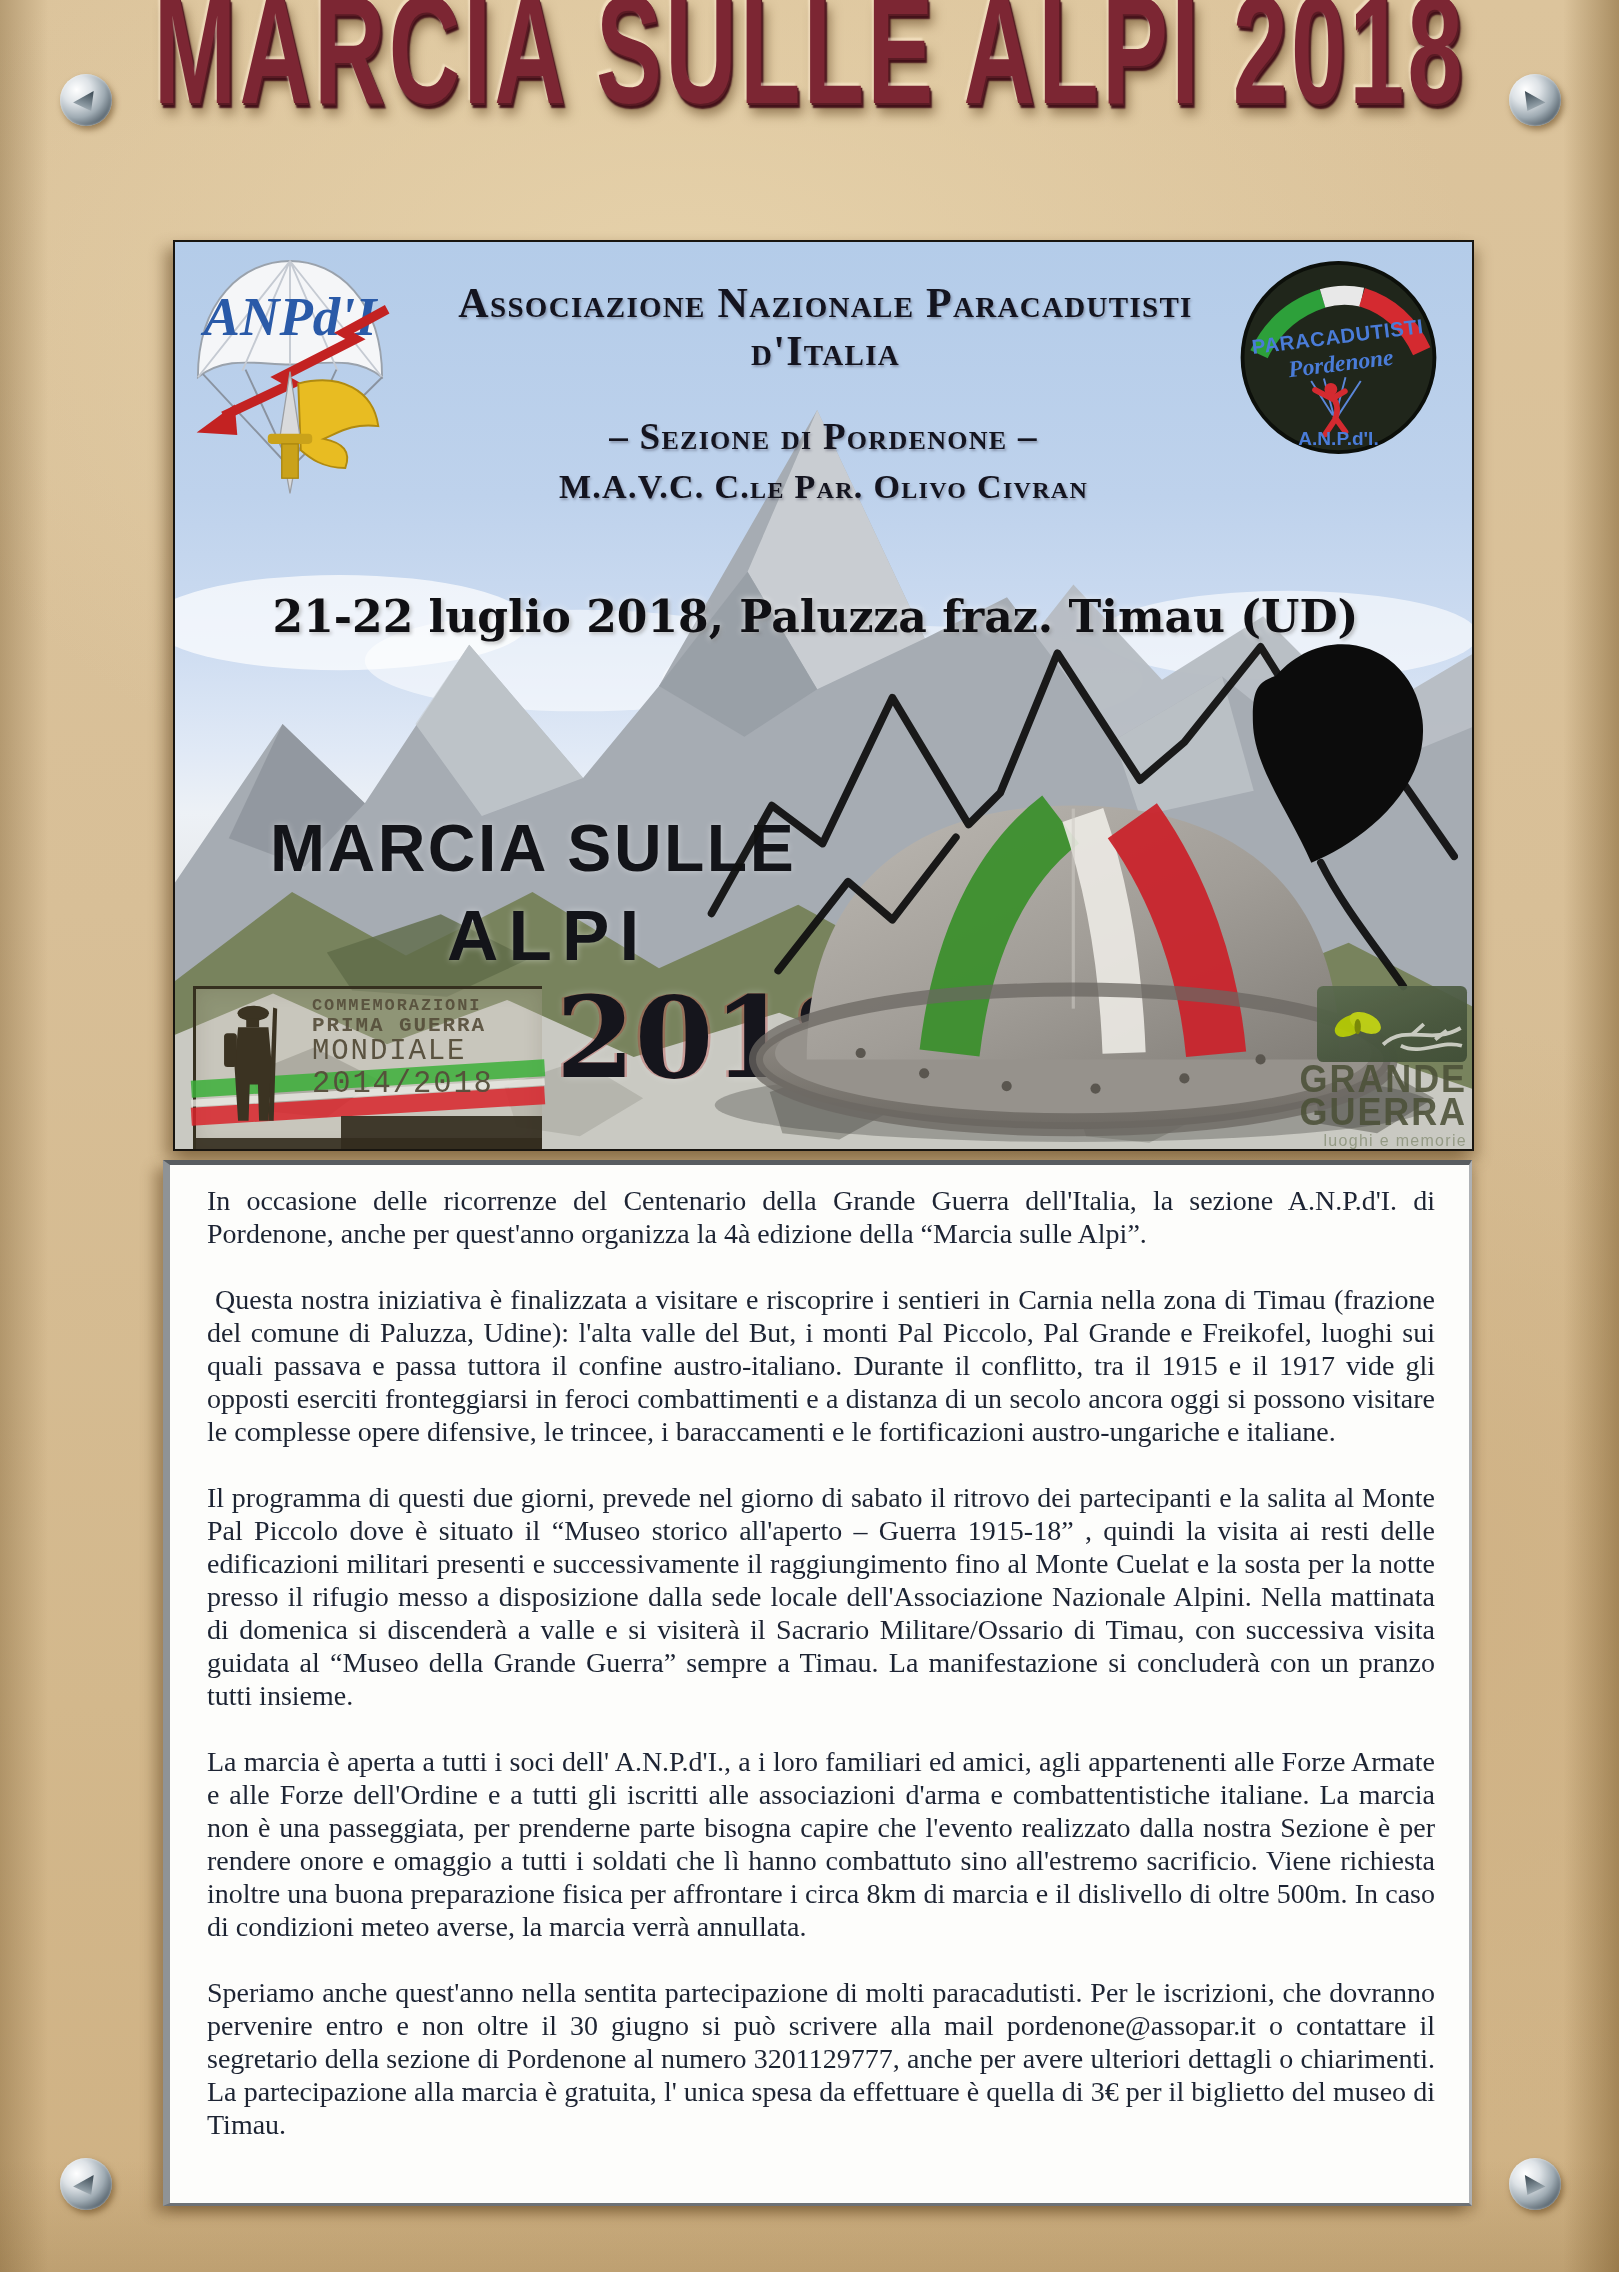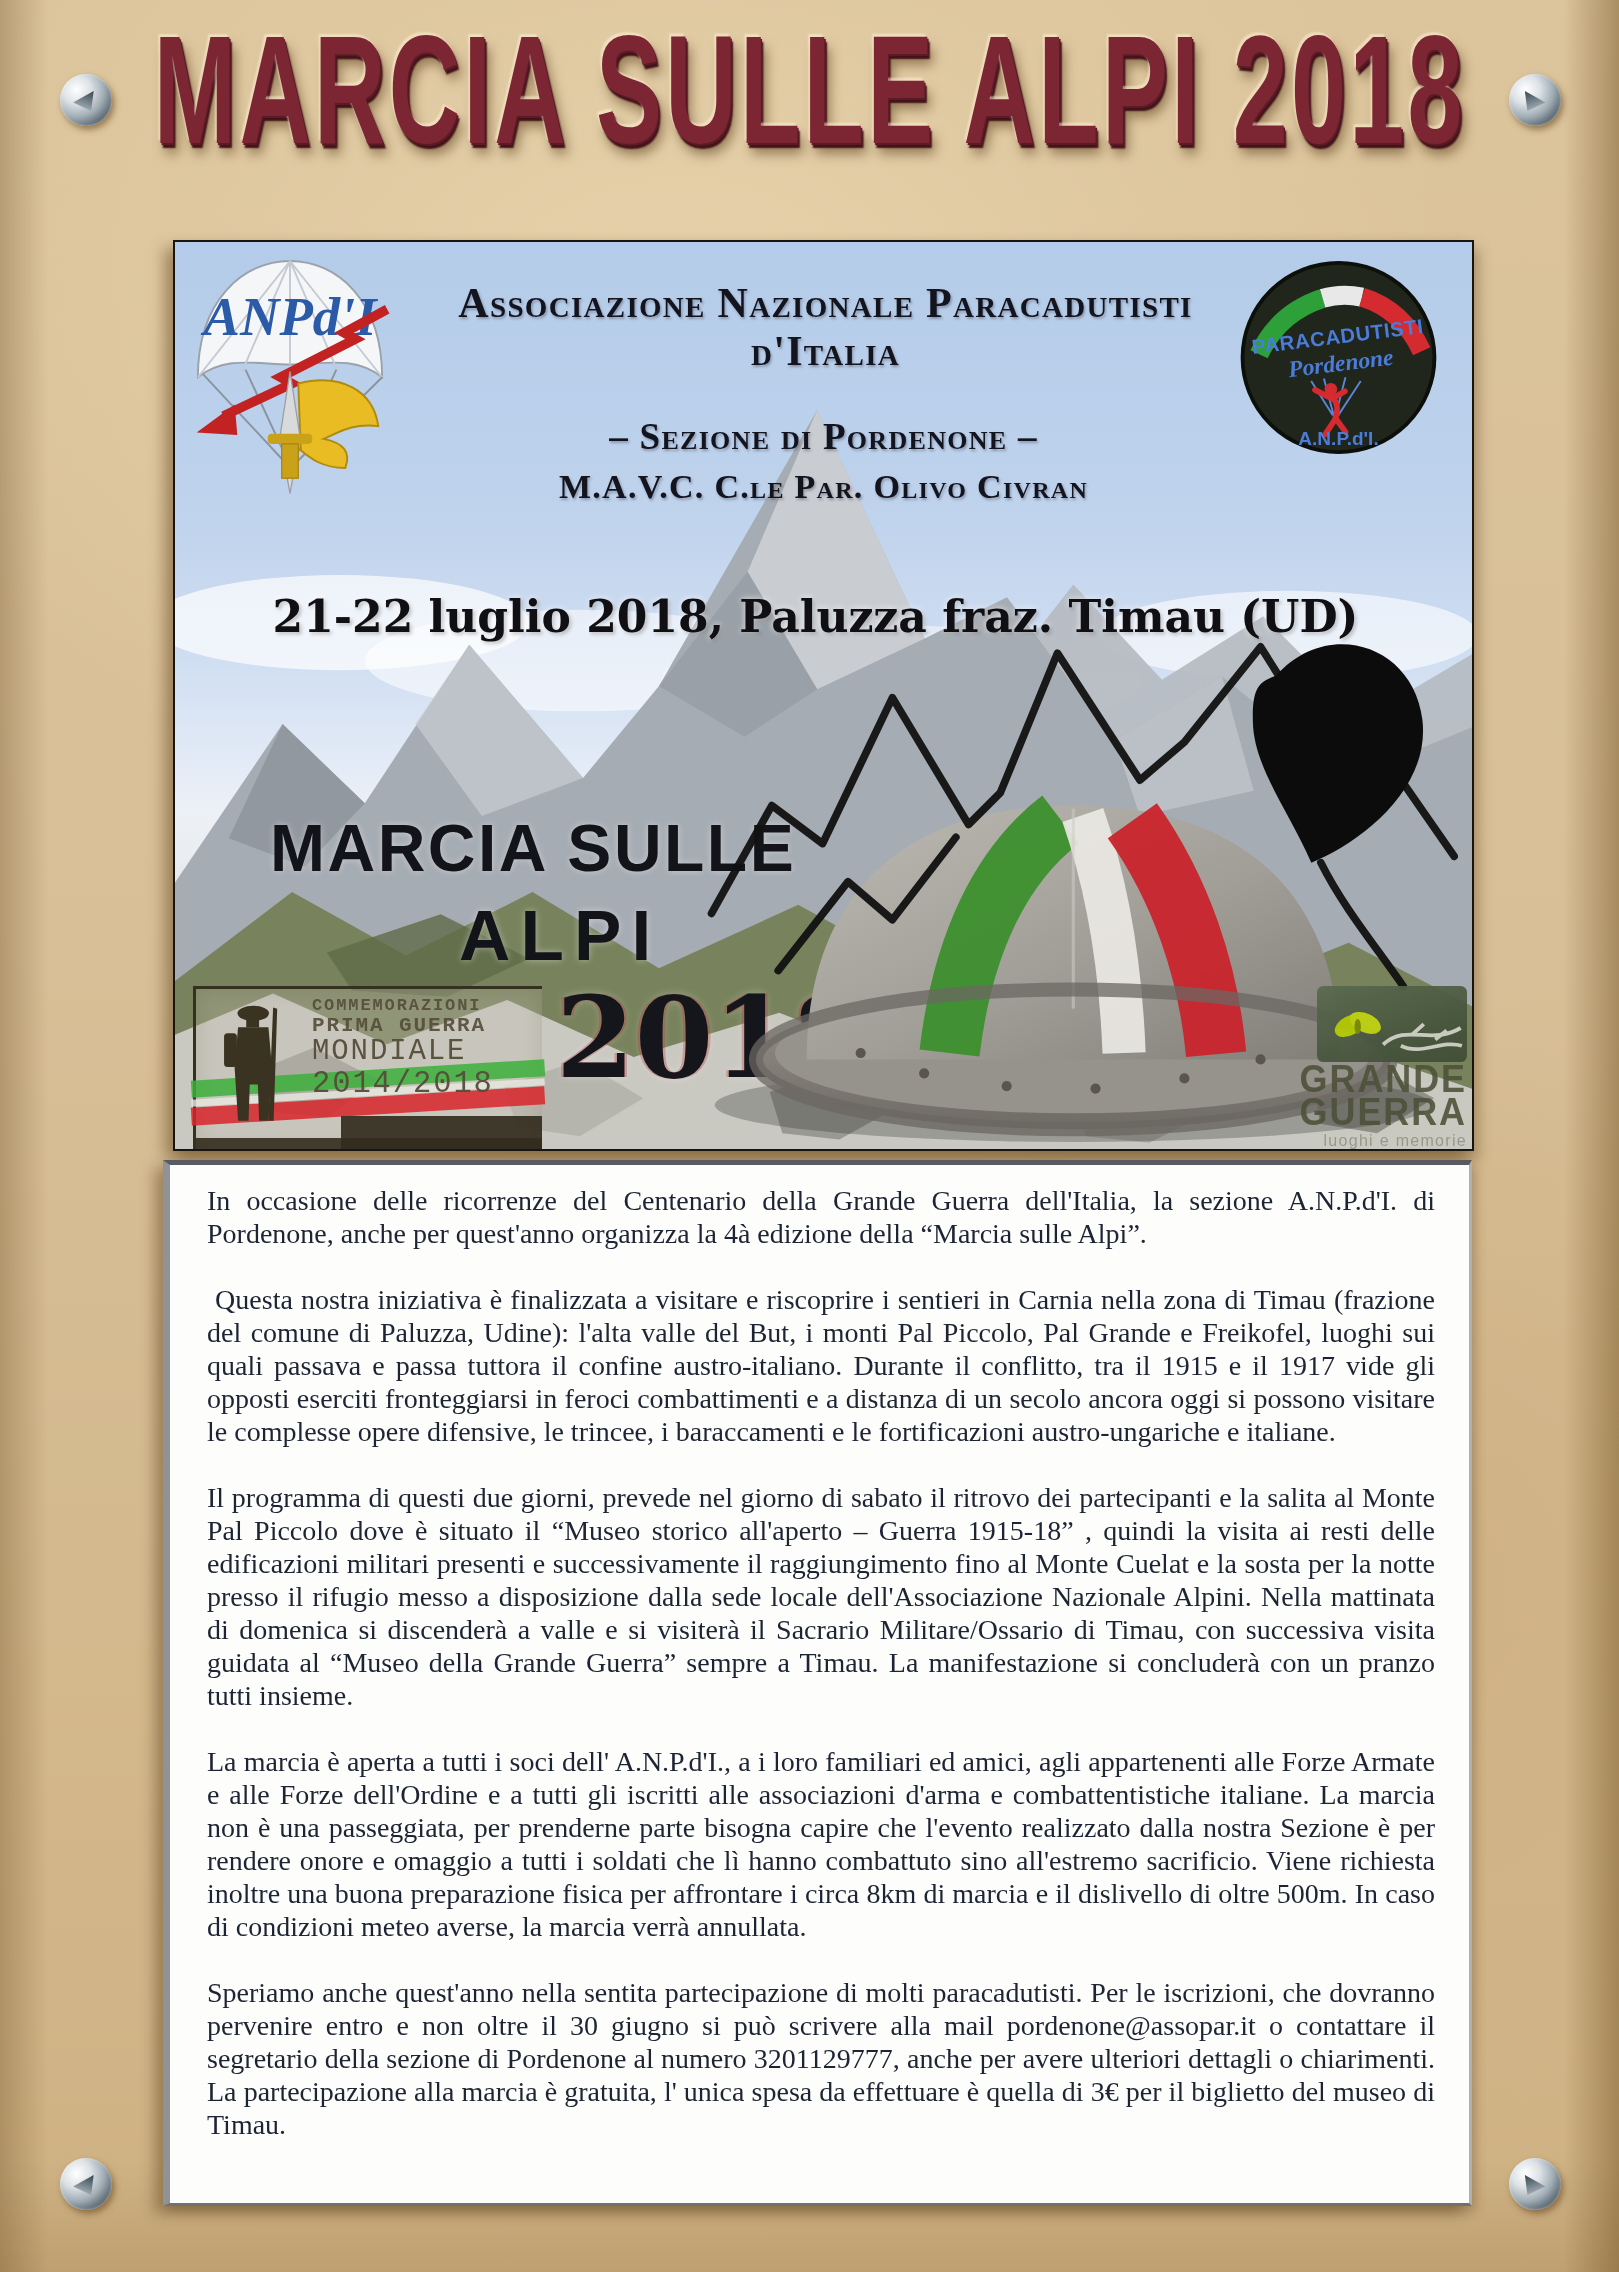--- a/index.html
+++ b/index.html
@@ -9,21 +9,21 @@
     background:
       linear-gradient(90deg, rgba(95,65,22,.30) 0, rgba(0,0,0,0) 3%, rgba(0,0,0,0) 96.5%, rgba(112,80,32,.48) 100%),
       linear-gradient(0deg, rgba(120,90,40,.20) 0, rgba(0,0,0,0) 5%),
       radial-gradient(ellipse 1143px 762px at 42% 14%, #e6d2ab 0%, rgba(0,0,0,0) 70%),
       radial-gradient(ellipse 952px 889px at 85% 70%, #cfb184 0%, rgba(0,0,0,0) 65%),
       linear-gradient(180deg,#dcc49c 0%, #d8bf97 40%, #d3b88c 75%, #cfb183 100%);
   }
 
   
   .banner{position:absolute; left:0; top:11.4px; width:100%; height:159px;
-    display:flex; align-items:center; justify-content:center;}
+    display:flex; justify-content:center;}
   .banner-text{
     font-family:"Liberation Sans", sans-serif; font-weight:bold;
     font-size:95px; letter-spacing:3.2px; white-space:nowrap;
     color:#7c2633;
     transform:scale(1.04,1.62);
     text-shadow:
       -1.9px -1.9px 1.3px rgba(255,238,212,.55),
        1.3px  1.3px 0  #5a1b24,
        2.5px  3.2px 1.3px #431119,
        5.1px 7px 9px rgba(90,60,25,.55);
@@ -60,21 +60,21 @@
     text-shadow:1.3px 1.9px 2.5px rgba(40,40,60,.35);}
 
   .date-line{position:absolute; left:0; right:16px; top:349px; text-align:center;
     font-family:"DejaVu Serif", serif; font-weight:bold; font-size:44px; color:#101014;
     text-shadow:0 0 6.3px rgba(255,255,255,.85), 1.9px 1.9px 3.8px rgba(30,30,30,.35);}
 
   .poster-t1{position:absolute; left:95px; top:568px;
     font-family:"Liberation Sans", sans-serif; font-weight:bold; font-size:66px;
     letter-spacing:2.5px; color:#131419; white-space:nowrap;
     text-shadow:0 0 7.6px rgba(255,255,255,.4);}
-  .poster-t2{position:absolute; left:284px; top:653px;
+  .poster-t2{position:absolute; left:272px; top:653px;
     font-family:"Liberation Sans", sans-serif; font-weight:bold; font-size:71px;
     letter-spacing:10.2px; color:#131419; text-shadow:0 0 7.6px rgba(255,255,255,.4);}
   .poster-year{position:absolute; left:381px; top:729px;
     font-family:"DejaVu Serif", serif; font-weight:bold; font-size:113px; color:#15151c;
     text-shadow:2.5px 0 0 rgba(185,35,35,.30), -2.5px 0 0 rgba(185,35,35,.30), 0 0 9px rgba(255,255,255,.3);}
 
   .anpdi-logo{position:absolute; left:10.2px; top:5.1px; width:210px; height:249px;}
   .patch-logo{position:absolute; left:1065px; top:16.5px; width:197px; height:197px;}
   .helmet-wrap{position:absolute; left:527px; top:373px; width:768px; height:527px;}
 

